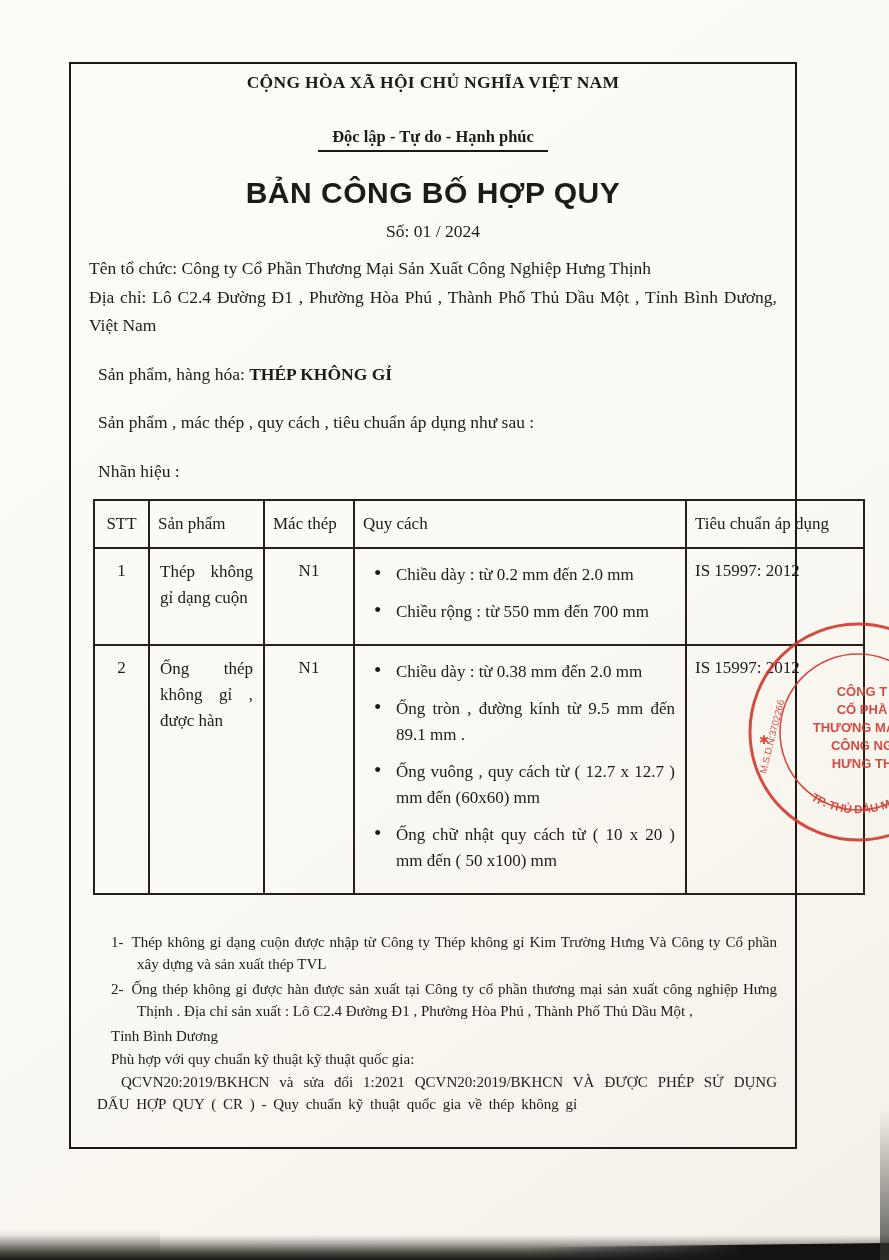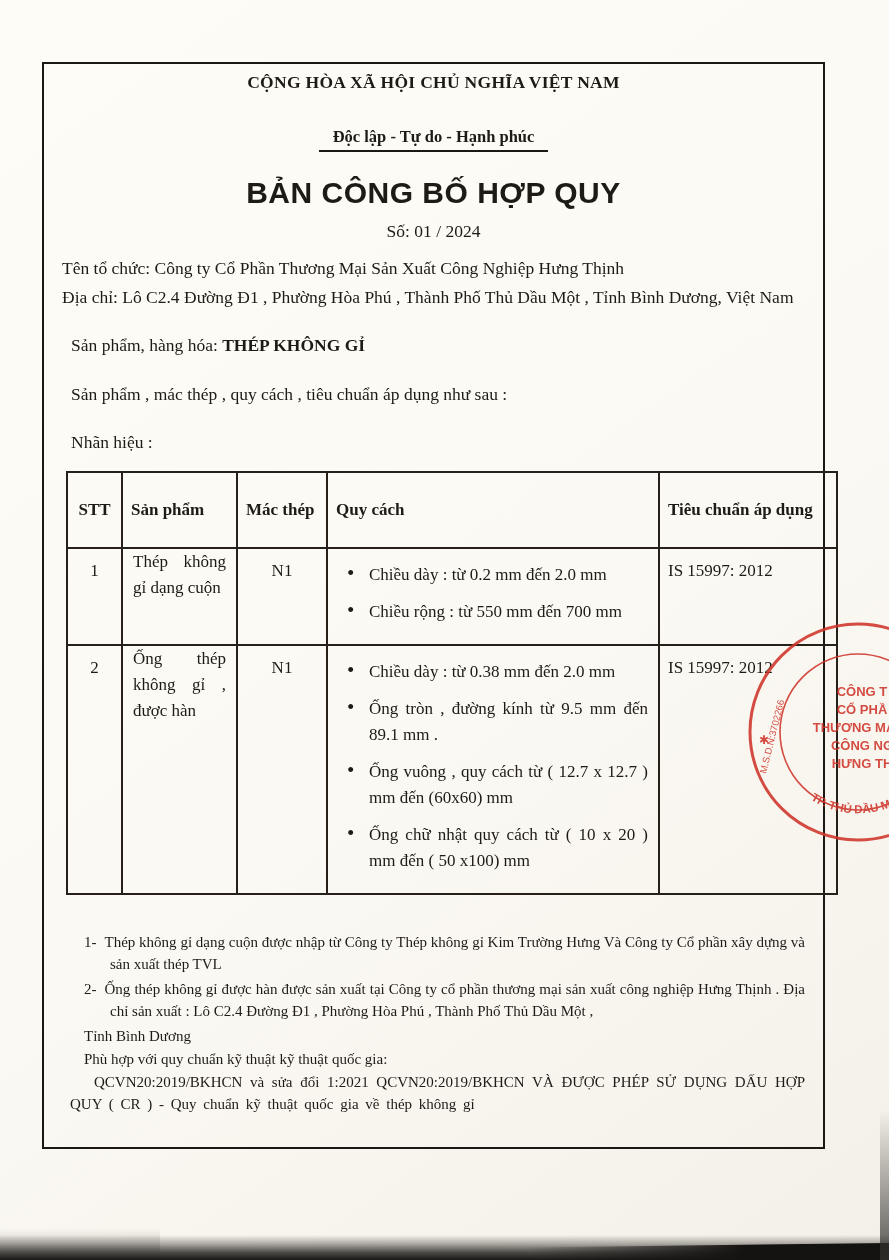--- a/index.html
+++ b/index.html
@@ -1,40 +1,40 @@
 <!DOCTYPE html>
 <html><head>
 <meta charset="utf-8">
 <style>
   * { margin:0; padding:0; box-sizing:border-box; }
   html,body { width:889px; height:1260px; }
   body { font-family:"Liberation Serif", serif; color:#1e1b16; background:#e9e7e1; }
   .page { position:relative; width:889px; height:1260px; overflow:hidden;
           background:linear-gradient(145deg,#fdfcf7 0%, #fbf9f3 55%, #f3f0e8 100%); }
-  .frame { position:absolute; left:42px; top:62px; width:783px; height:1087px;
+  .frame { position:absolute; left:69px; top:62px; width:728px; height:1087px;
            border:2px solid #1b1712; padding:6px 18px 0 18px; }
   .center { text-align:center; }
   .national-title { font-size:17.5px; font-weight:bold; letter-spacing:0.3px; margin-top:2px; }
   .motto { display:inline-block; font-size:16.5px; font-weight:bold;
            padding:2px 14px 3px; border-bottom:2px solid #1b1712; margin-top:14px; }
   .doc-title { font-family:"Liberation Sans", sans-serif; font-size:30px; font-weight:bold;
                letter-spacing:0.5px; margin-top:24px; }
   .doc-number { font-size:17.5px; margin-top:11px; }
   .info { margin-top:12px; font-size:17.5px; line-height:28.5px; }
   .info p { text-align:justify; }
   .indented { padding-left:9px;margin-top:20px; }
   .bold-inline { font-weight:bold; }
 
   table { border-collapse:collapse; margin:14px 0 0 4px; width:770px; table-layout:fixed;
           font-size:17px; line-height:26px; }
   th, td { border:2px solid #272019; vertical-align:top; }
-  th { font-weight:bold; text-align:left; padding:24px 8px; vertical-align:middle; }
+  th { font-weight:normal; text-align:left; padding:10px 8px; vertical-align:middle; }
   th.c, td.c { text-align:center; }
   td { padding:9px 8px; }
-  td.name { text-align:justify; padding:0 10px; }
+  td.name { text-align:justify; padding:10px 10px; }
   td.spec { padding:8px 10px 8px 14px; }
   .bullet { position:relative; padding-left:27px; margin:5px 0 11px; text-align:justify; }
   .bullet::before { content:"•"; position:absolute; left:5px; top:-2px; font-size:21px; }
 
   .notes { margin:36px 0 0 22px; font-size:15px; line-height:22px; }
   .note-item { padding-left:26px; text-indent:-26px; text-align:justify; margin-bottom:3px; }
   .note-marker { padding-right:8px; }
   .province { margin-left:0; }
   .conform-intro { margin-top:1px; }
   .conform-detail { margin:1px 0 4px -14px; text-align:justify; text-indent:24px; word-spacing:3px; }

